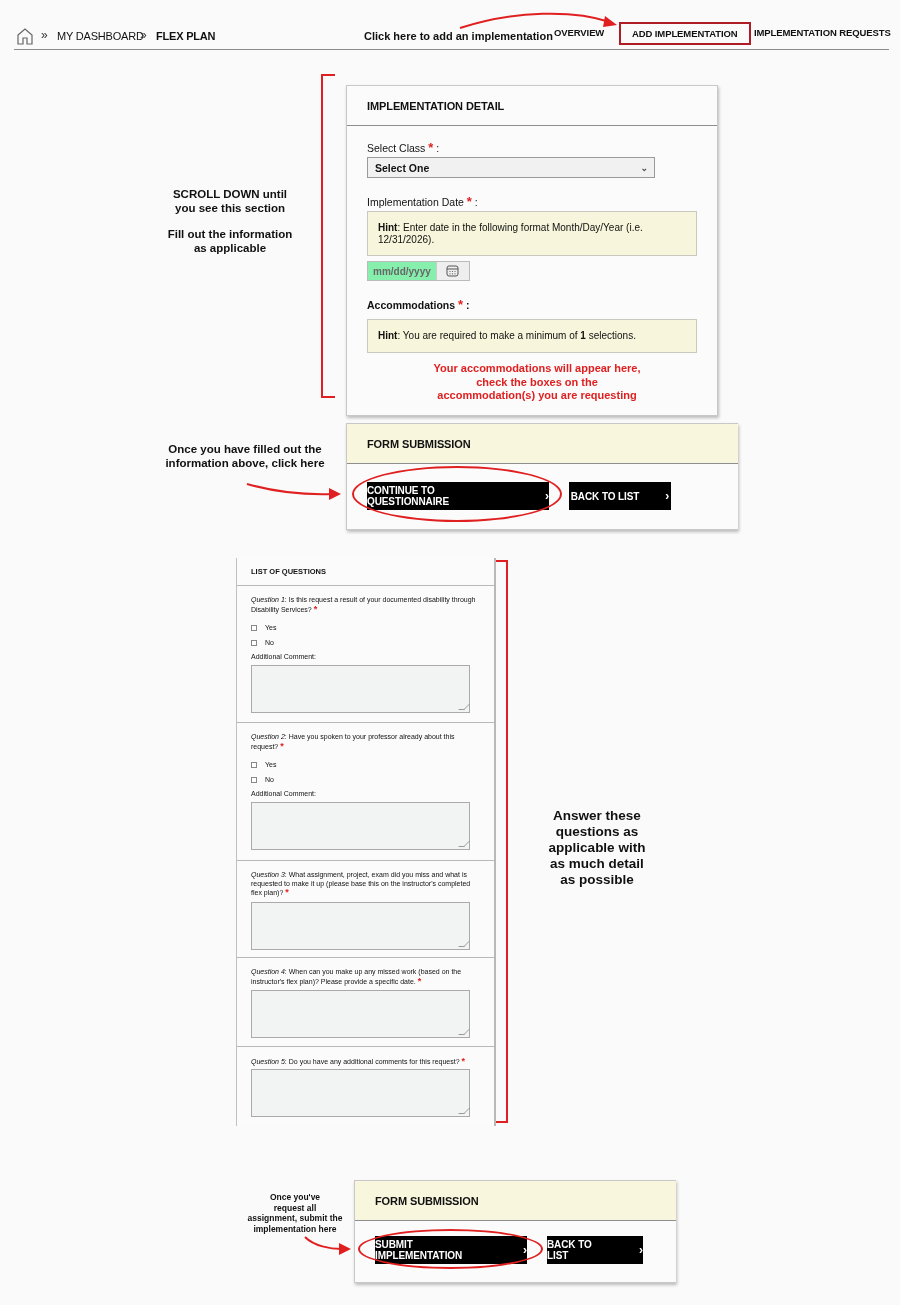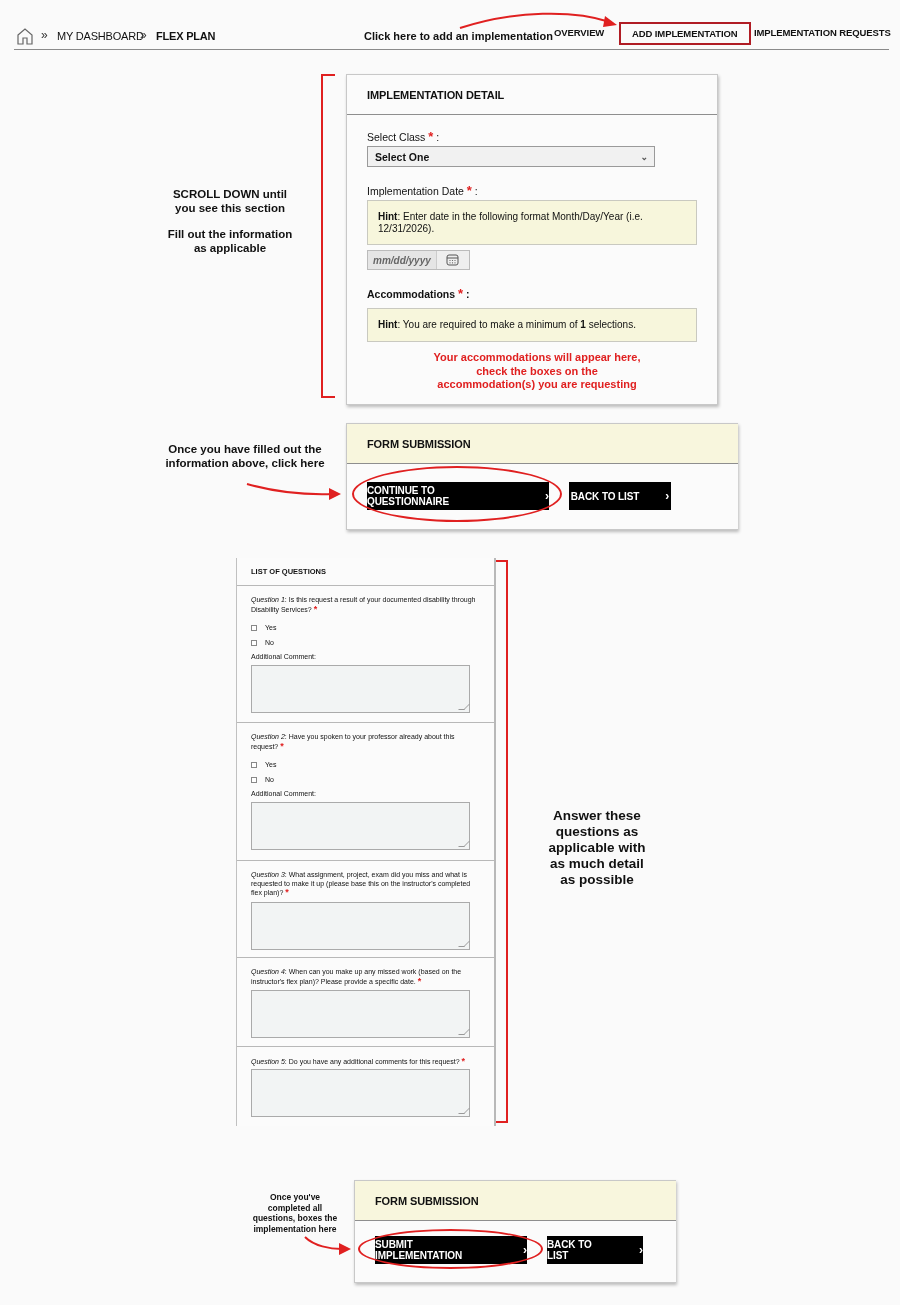--- a/index.html
+++ b/index.html
@@ -20,21 +20,21 @@
   .annot { font-weight: bold; color: #111; text-align: center; font-size: 11.5px; line-height: 13.5px; }
 
   
   .card { background: #fbfbfb; border: 1px solid #c8c8c8; box-shadow: 1px 2px 3px rgba(0,0,0,0.25); }
   .card-head { height: 40px; border-bottom: 1.5px solid #8e8e8e; padding-left: 20px; display: flex; align-items: center; font-weight: bold; font-size: 11px; letter-spacing: -0.1px; font-family: "Liberation Sans", sans-serif; }
   .card-head.yellow { background: #f8f6dd; }
   .lbl { font-size: 10.5px; }
   .req { color: #e02020; font-size: 13px; font-weight: bold; }
   .select { border: 1px solid #9a9a9a; background: #f1f1f1; font-size: 10.5px; font-weight: bold; padding-left: 7px; display: flex; align-items: center; justify-content: space-between; padding-right: 6px; }
   .hint { background: #f7f6dc; border: 1px solid #c9c9c0; font-size: 10px; padding: 10px; line-height: 12px; }
-  .date-box { border: 1px solid #bbb; background: #e5e5e5; display: flex; font-size: 10px; color: #666; font-weight: bold; font-style: italic; }
+  .date-box { border: 1px solid #bbb; background: #86efac; display: flex; font-size: 10px; color: #666; font-weight: bold; }
   .red-note { color: #e02020; font-weight: bold; text-align: center; font-size: 11px; line-height: 13.5px; }
   .btn { background: #000; color: #fff; font-weight: bold; font-size: 10px; display: flex; align-items: center; justify-content: center; gap: 26px; letter-spacing: -0.1px; }
   .btn .chev { font-size: 12px; font-weight: bold; }
   .bracket-l { border: 2.5px solid #e02020; border-right: none; }
   .bracket-r { border: 2.5px solid #e02020; border-left: none; }
   .oval { border: 2px solid #e02020; border-radius: 50%; }
 
   
   .qcard { background: #fbfbfb; border-left: 1px solid #c0c0c0; border-right: 2px solid #b8b8b8; }
   .qsec { border-bottom: 1.5px solid #b8b8b8; position: absolute; left: 0; width: 100%; }
@@ -69,21 +69,21 @@
 
 <div class="abs annot" style="left:160px; top:188px; width:140px;">
   <div>SCROLL DOWN until</div>
   <div>you see this section</div>
   <div style="height:13px"></div>
   <div>Fill out the information</div>
   <div>as applicable</div>
 </div>
 <div class="abs bracket-l" style="left:321px; top:74px; width:14px; height:324px;"></div>
 
-<div class="abs card" style="left:346px; top:74px; width:372px; height:331px;">
+<div class="abs card" style="left:346px; top:85px; width:372px; height:331px;">
   <div class="card-head">IMPLEMENTATION DETAIL</div>
 
   <div class="abs lbl" style="left:20px; top:54px;">
     <span>Select Class</span>
     <span class="req">*</span>
     <span>:</span>
   </div>
   <div class="abs select" style="left:20px; top:71px; width:288px; height:21px;">
     <span>Select One</span>
     <span style="font-size:9px; color:#555;">⌄</span>
@@ -201,22 +201,22 @@
 <div class="abs annot" style="left:527px; top:808px; width:140px; font-size:13.5px; line-height:16px;">
   <div>Answer these</div>
   <div>questions as</div>
   <div>applicable with</div>
   <div>as much detail</div>
   <div>as possible</div>
 </div>
 
 <div class="abs annot" style="left:245px; top:1192px; width:100px; font-size:8.5px; line-height:10.5px;">
   <div>Once you've</div>
-  <div>completed all</div>
-  <div>questions, boxes the</div>
+  <div>request all</div>
+  <div>assignment, submit the</div>
   <div>implementation here</div>
 </div>
 <svg class="abs" style="left:302px; top:1234px;" width="52" height="24">
   <path d="M3 3 C 12 12, 28 15, 40 15" fill="none" stroke="#e02020" stroke-width="2"></path>
   <path d="M37 9 L49 15 L37 21 Z" fill="#e02020"></path>
 </svg>
 
 <div class="abs card" style="left:354px; top:1180px; width:322px; height:103px; border-right:none;">
   <div class="card-head yellow">FORM SUBMISSION</div>
   <div class="abs btn" style="left:20px; top:55px; width:152px; height:28px;">

